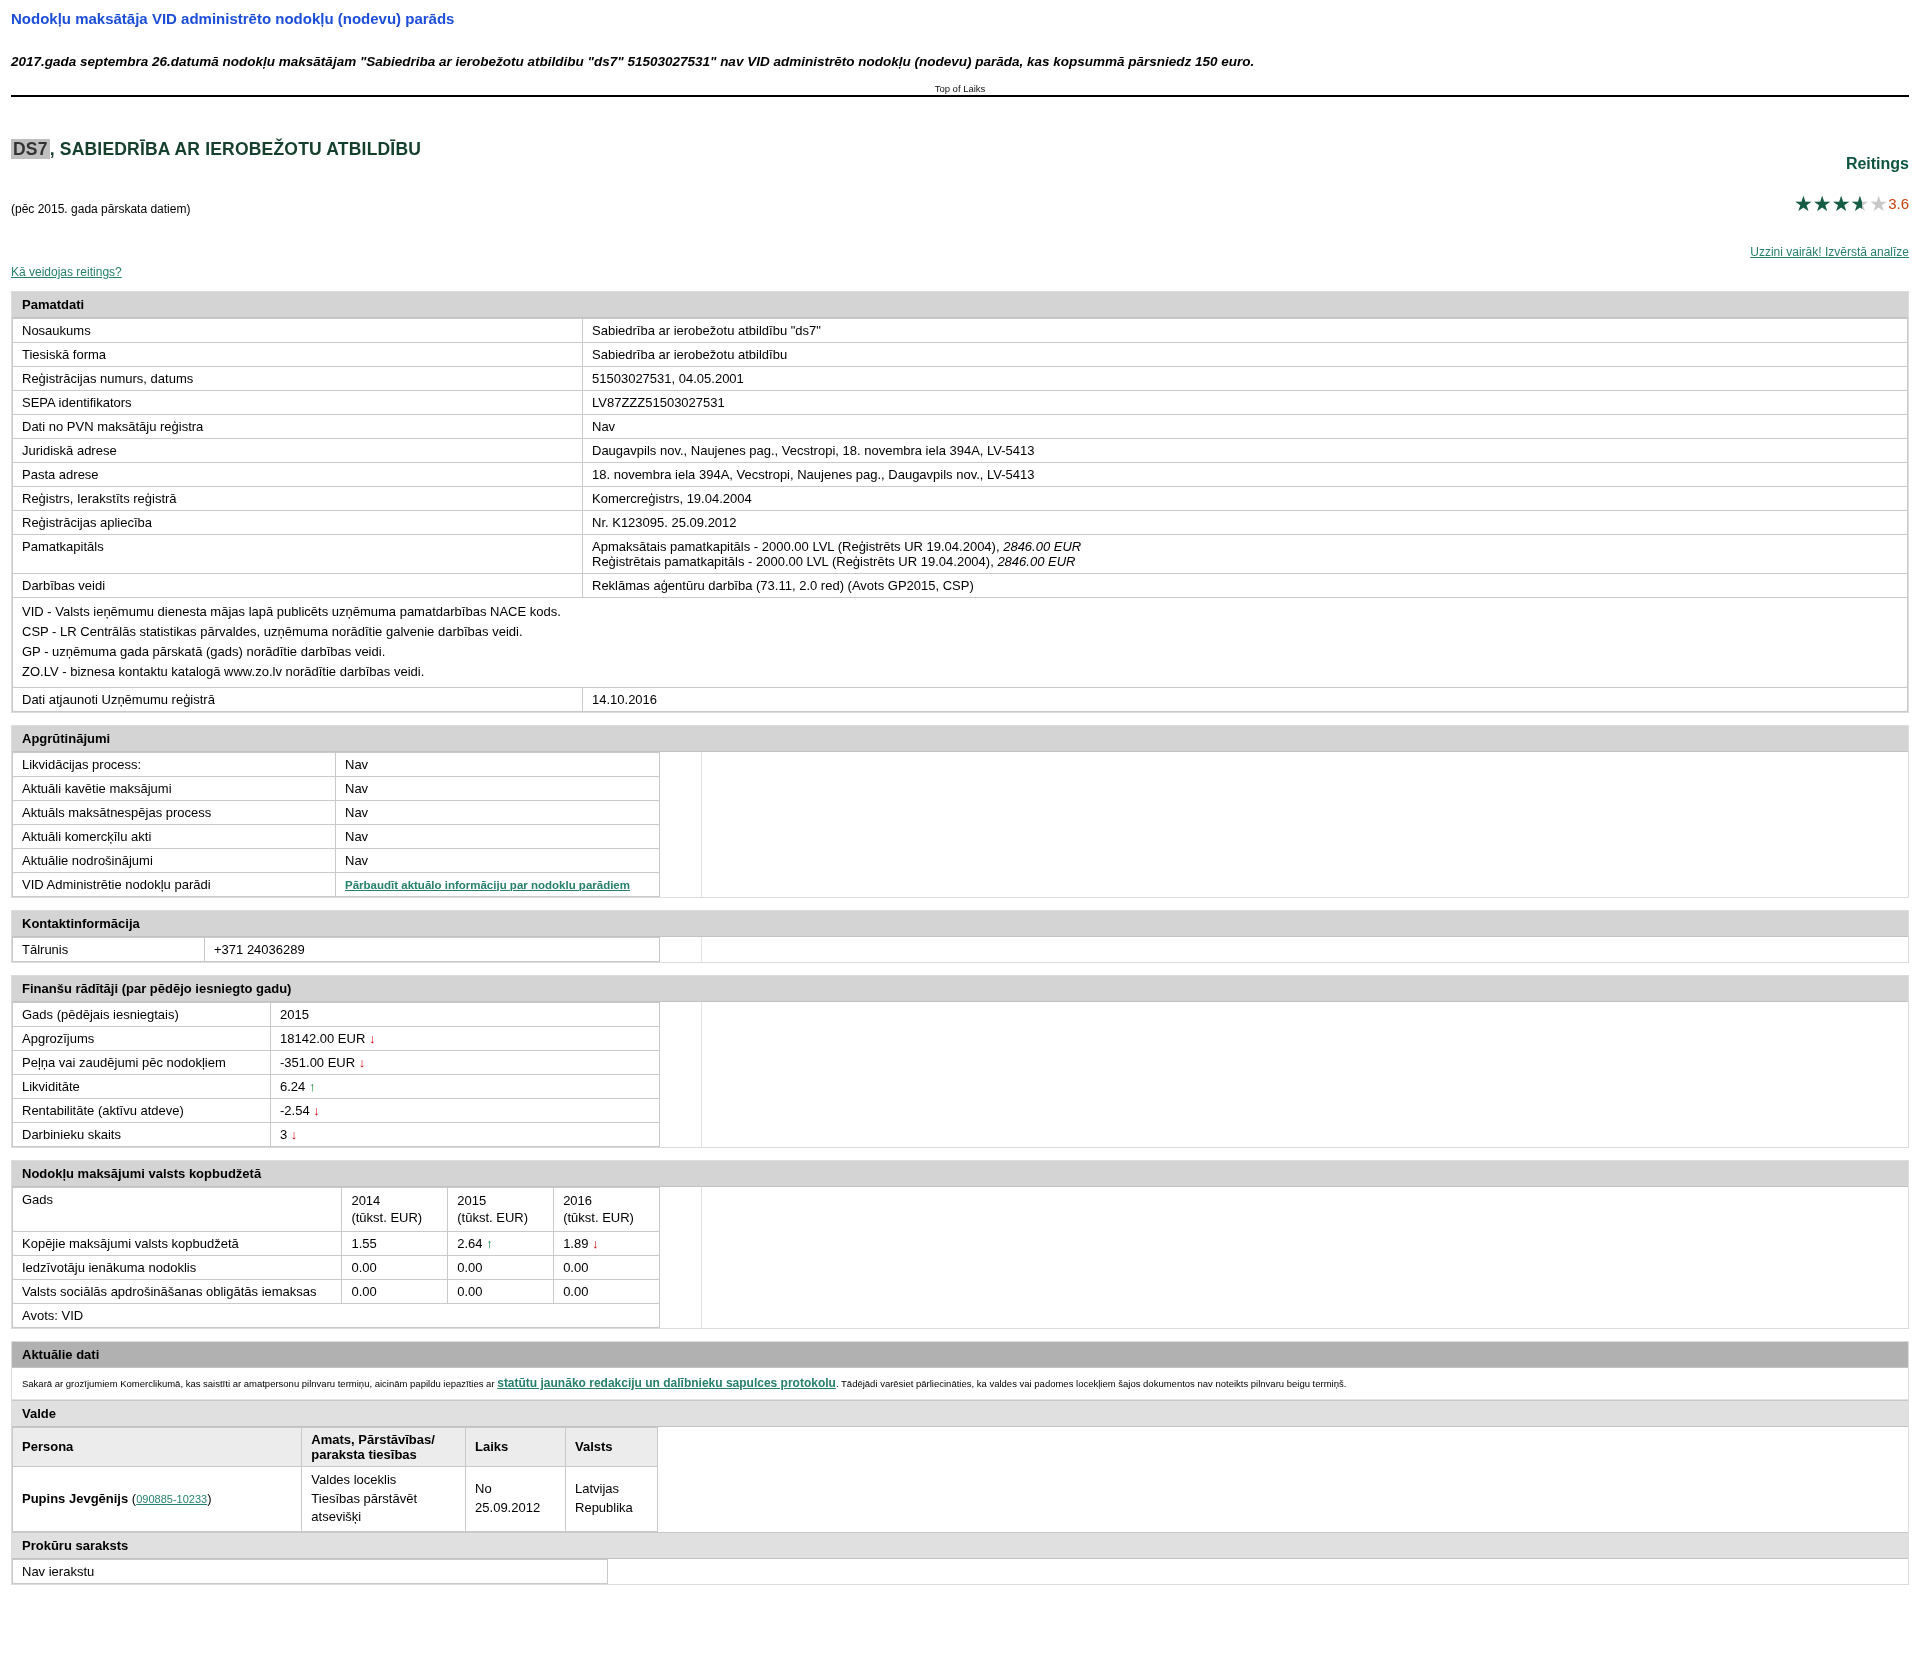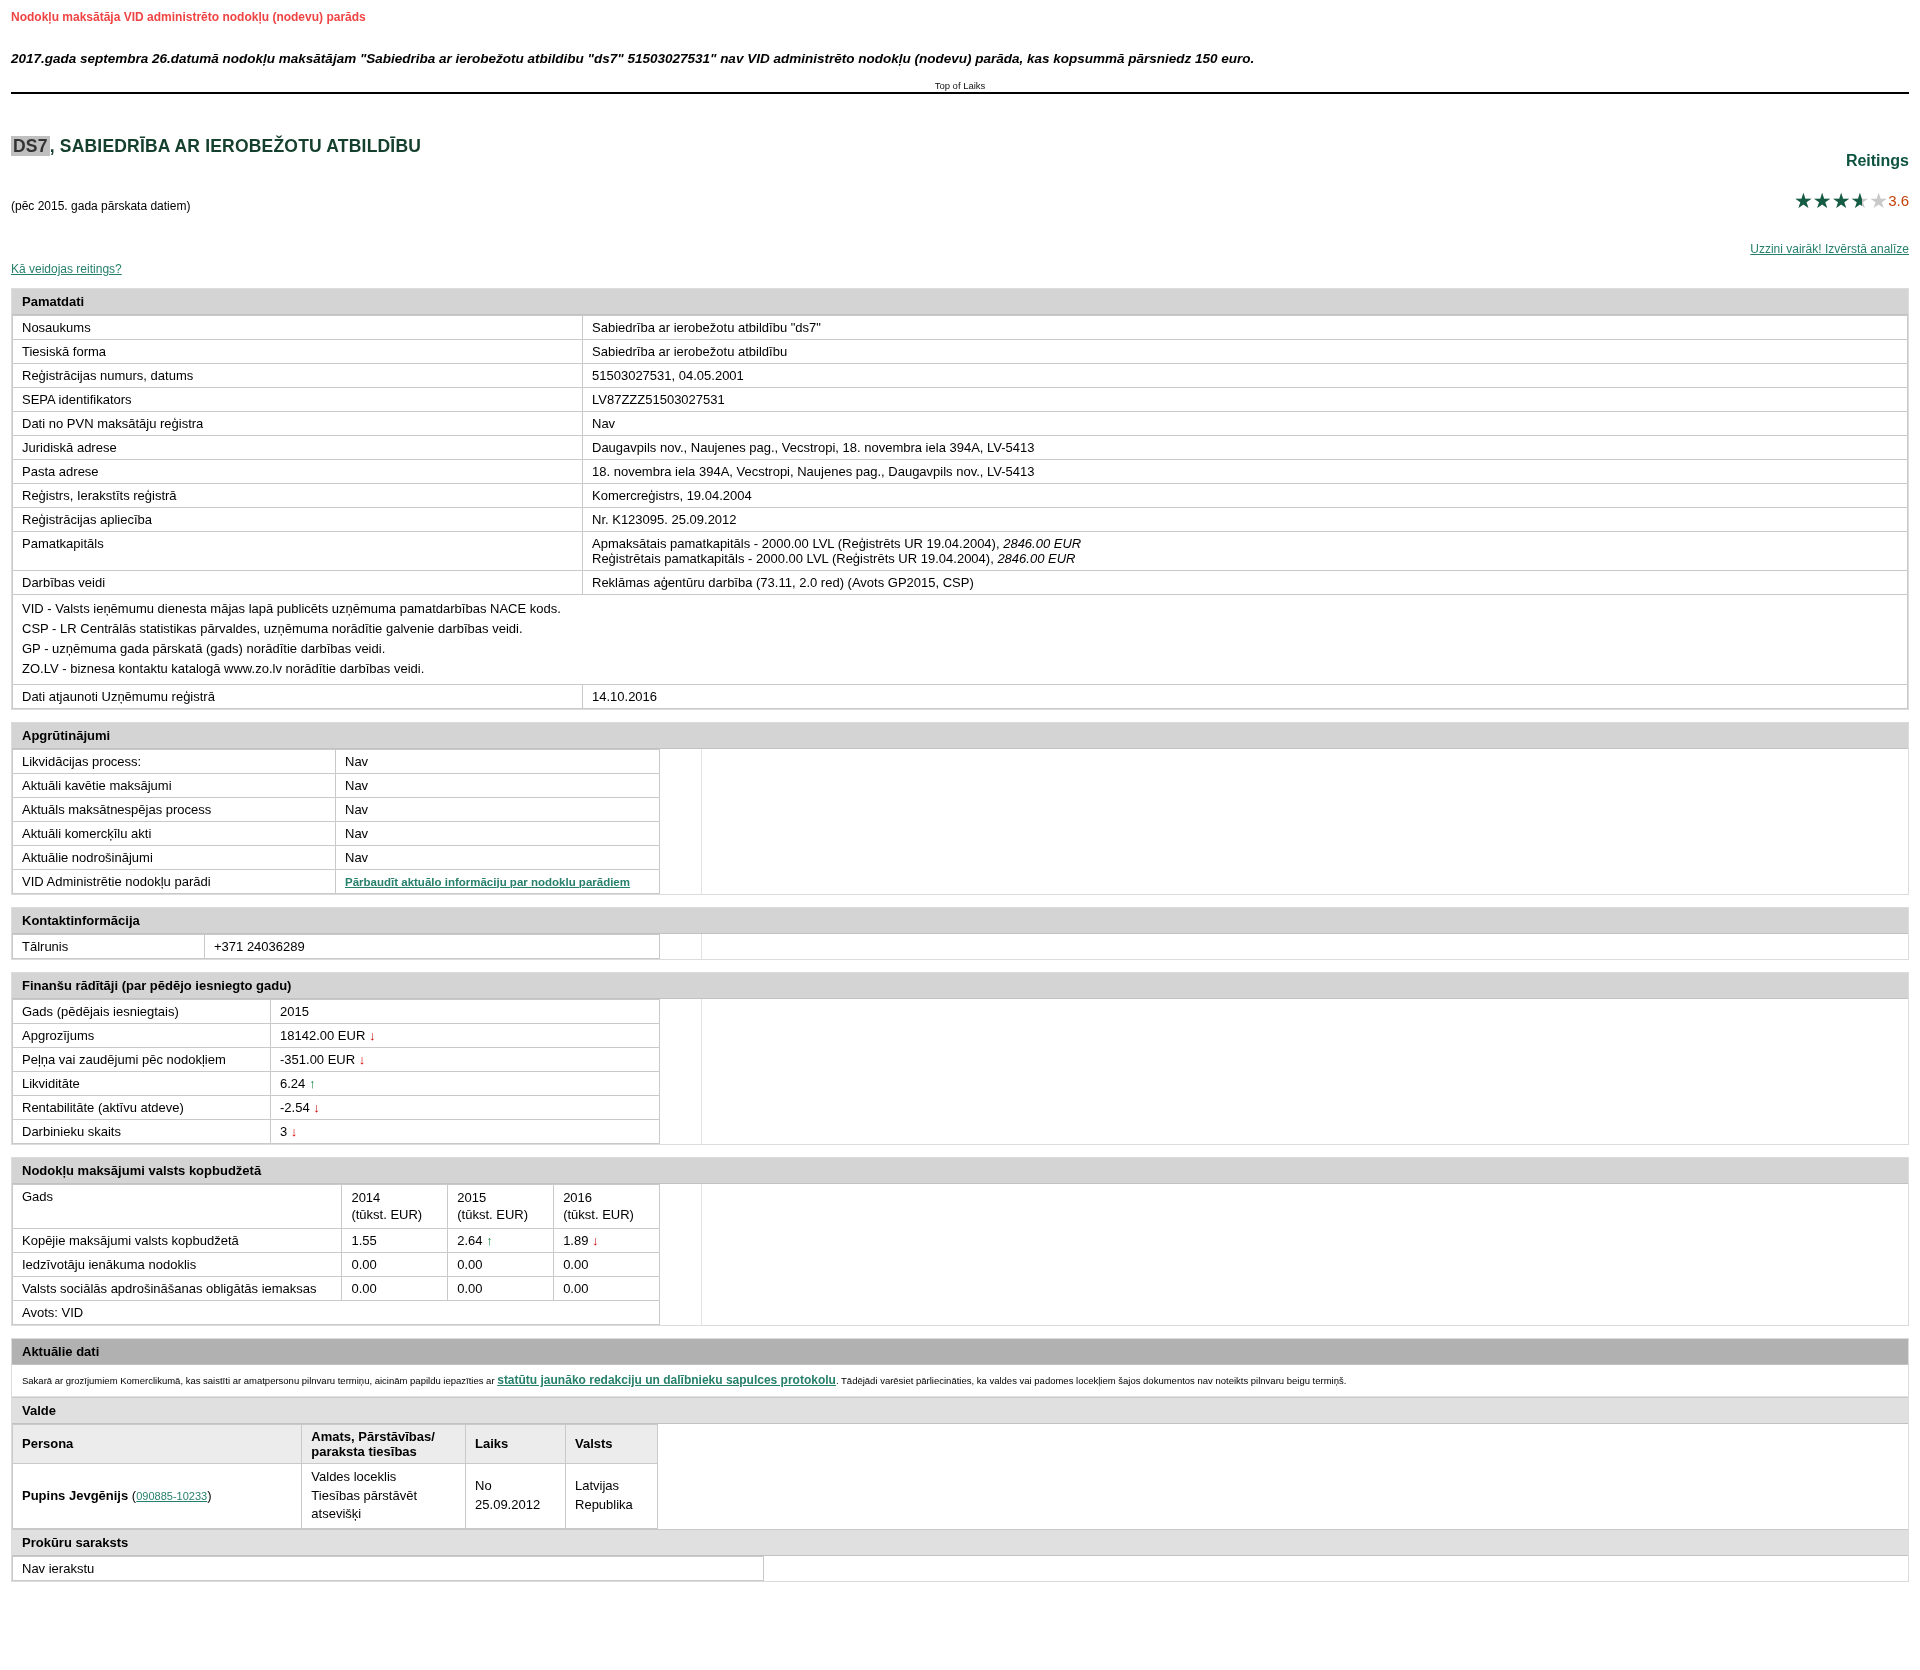--- a/index.html
+++ b/index.html
@@ -4,21 +4,21 @@
 <style>
   * { box-sizing: border-box; }
   html,body { margin:0; padding:0; }
   body {
     width:1920px; min-height:1670px; background:#ffffff; color:#000;
     font-family:"Liberation Sans", sans-serif; font-size:13px;
   }
   .page { padding:10px 11px 24px 11px; }
 
   
-  .doc-title { font-weight:700; font-size:12px; color:#ef4444; }
+  .doc-title { font-weight:700; font-size:15px; color:#1d4ed8; }
   .notice { margin-top:27px; font-style:italic; font-weight:700; font-size:13.5px; }
   .form-marker { margin-top:14px; text-align:center; font-size:9.5px; color:#111; }
   .form-line { border:0; border-top:2px solid #000; margin:1px 0 0 0; }
 
   
   .header-area { display:flex; justify-content:space-between; margin-top:28px; }
   .company-line { margin-top:14px; font-size:17.5px; font-weight:700; color:#16402e; letter-spacing:.2px; }
   .company-code { background:#bfbfbf; color:#333; padding:0 2px; }
   .report-basis { margin-top:42px; font-size:12px; }
   .how-link-wrap { margin-top:48px; }
@@ -66,21 +66,21 @@
 
   
   .valde-table { width:646px; margin:0; }
   .valde-table th { background:#ececec; font-weight:700; vertical-align:middle; }
   .col-persona { width:290px; }
   .col-amats { width:164px; }
   .col-laiks { width:100px; }
   .col-valsts { width:92px; }
   .valde-table td { vertical-align:middle; line-height:1.45; }
   .person-code-link { font-size:11px; }
-  .prokuru-row-table { width:752px; }
+  .prokuru-row-table { width:596px; }
 </style>
 </head>
 <body>
 
 <div class="page">
 
   <div class="doc-title">Nodokļu maksātāja VID administrēto nodokļu (nodevu) parāds</div>
   <div class="notice">2017.gada septembra 26.datumā nodokļu maksātājam "Sabiedriba ar ierobežotu atbildibu "ds7" 51503027531" nav VID administrēto nodokļu (nodevu) parāda, kas kopsummā pārsniedz 150 euro.</div>
   <div class="form-marker">Top of Laiks</div>
   <hr class="form-line">

